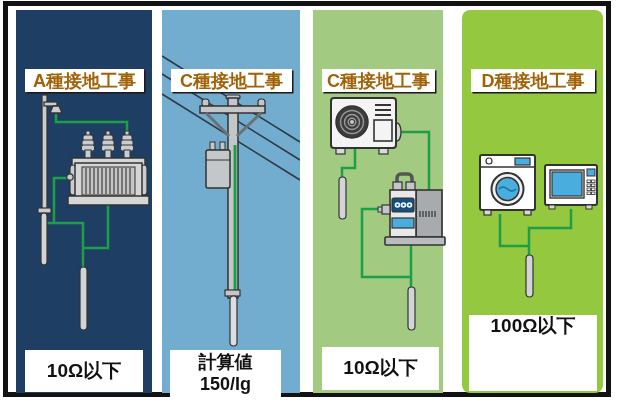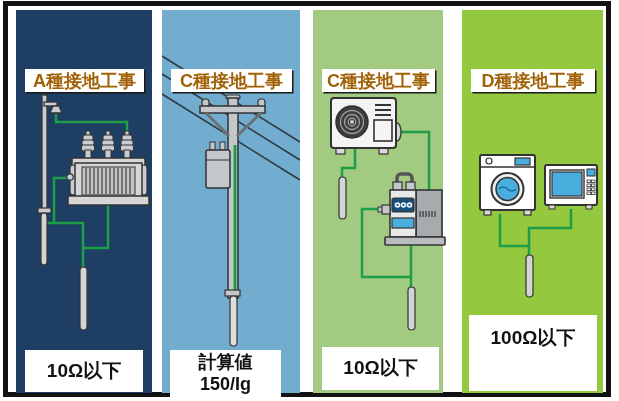--- a/index.html
+++ b/index.html
@@ -4,33 +4,33 @@
 <style>
   html,body{margin:0;padding:0;background:#fff;}
   body{width:619px;height:401px;position:relative;overflow:hidden;
        font-family:"Liberation Sans","DejaVu Sans",sans-serif;}
   .frame{position:absolute;left:3px;top:1px;width:608px;height:396px;
          border:5px solid #121212;box-sizing:border-box;background:#fff;}
   .panel{position:absolute;top:10px;height:383px;}
   .panel-a{left:16px;width:136px;background:#1e3f63;}
   .panel-b{left:162px;width:138px;background:#72accf;}
   .panel-c{left:313px;width:130px;background:#a2ca80;}
-  .panel-d{left:462px;width:141px;background:#94c83e;}
+  .panel-d{left:462px;width:141px;background:#94c83e;border-radius:8px;}
   .panel svg{position:absolute;left:0;top:0;}
   .hdr{position:absolute;left:9px;right:8px;top:15px;height:23px;background:#fff;
        display:flex;align-items:center;justify-content:center;
        font-size:18px;font-weight:700;color:#a16207;
        box-shadow:1.5px 1.5px 0 #1a1a1a;white-space:nowrap;z-index:3;margin-top:44px;}
   .val{position:absolute;background:#fff;display:flex;align-items:center;justify-content:center;
        font-size:19px;font-weight:700;color:#111;text-align:center;
        white-space:pre-line;line-height:1.2;z-index:3;}
   .val-a{left:9px;right:9px;top:340px;height:42px;}
   .val-b{left:8px;right:19px;top:340px;height:47px;font-size:18px;}
   .val-c{left:9px;right:4px;top:337px;height:43px;}
-  .val-d{left:7px;right:6px;top:305px;height:76px;align-items:flex-start;padding-top:12px;box-sizing:border-box;}
+  .val-d{left:7px;right:6px;top:305px;height:76px;align-items:flex-start;padding-top:0;box-sizing:border-box;}
 </style>
 </head>
 <body>
 
 <div class="frame"></div>
 
 <div class="panel panel-a">
   <div class="hdr">A種接地工事</div>
   <svg width="136" height="383" viewBox="0 0 136 383">
 

